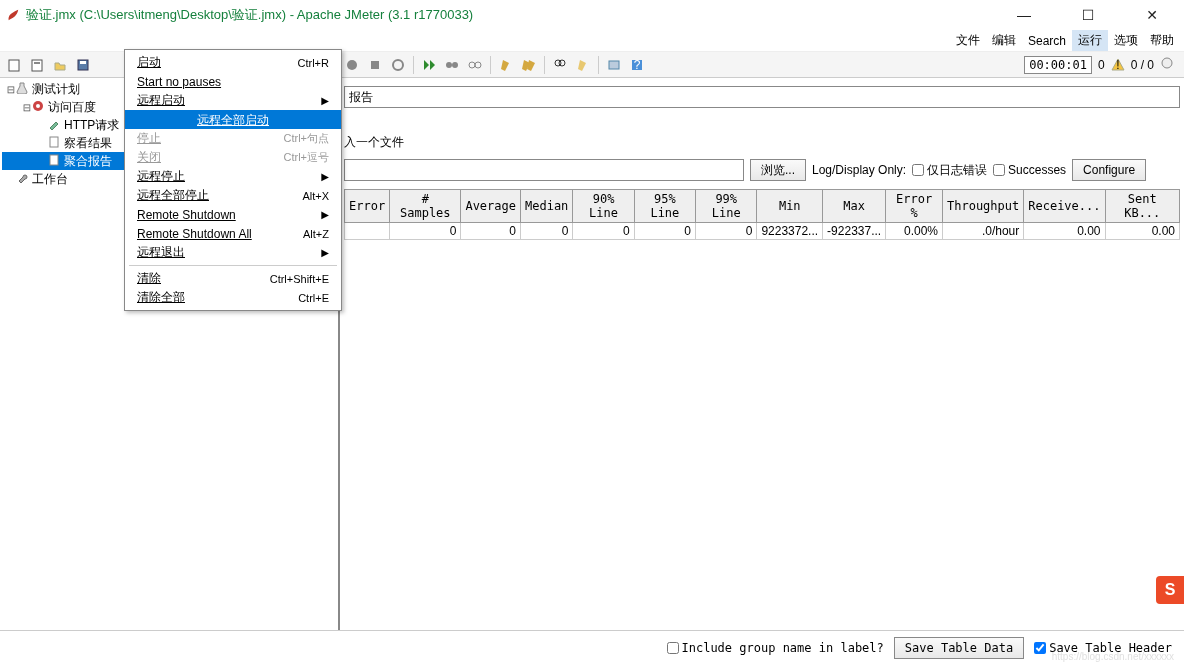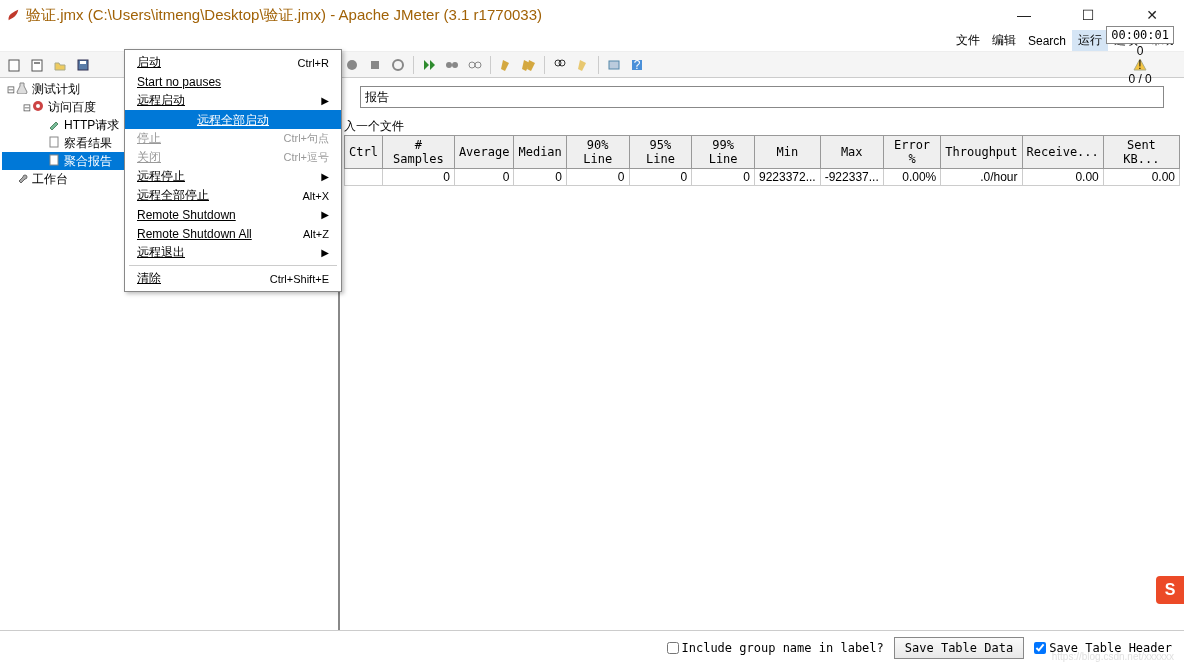--- a/index.html
+++ b/index.html
@@ -1,47 +1,47 @@
 <!DOCTYPE html>
 <html><head>
 <meta charset="utf-8">
 <style>
 * { margin:0; padding:0; box-sizing:border-box; font-family:"Microsoft YaHei",Arial,sans-serif; font-size:12px; }
 body { background:#fff; width:1184px; height:664px; overflow:hidden; position:relative; }
 .titlebar { height:30px; display:flex; align-items:center; padding:0 6px; background:#fff; }
 .feather { width:14px; height:14px; margin-right:6px; display:inline-block; }
 .feather svg { width:14px; height:14px; }
-.title-text { flex:1; color:#a16207; font-size:15px; }
+.title-text { flex:1; color:#15803d; font-size:13px; }
 .winbtns { display:flex; gap:24px; padding-right:6px; }
 .winbtn { width:40px; text-align:center; font-size:14px; color:#222; }
 .menubar { height:22px; display:flex; align-items:center; padding:0 4px; border-bottom:1px solid #eee;justify-content:flex-end; }
 .menuitem { padding:2px 6px; color:#000; }
 .menuitem.open { background:#d5e5f5; }
 .toolbar { height:26px; display:flex; align-items:center; padding:0 4px; gap:3px; background:#f5f5f5; border-bottom:1px solid #ccc; }
 .tbtn { width:20px; height:20px; display:flex; align-items:center; justify-content:center; border:1px solid transparent; }
 .tdiv { width:1px; height:18px; background:#ccc; margin:0 2px; }
-.toolbar-right { margin-left:auto; display:flex; align-items:center; padding-right:6px;flex-direction:column; }
+.toolbar-right { margin-left:auto; display:flex; align-items:center; gap:6px; padding-right:6px; }
 .timer { border:1px solid #888; padding:1px 4px; font-family:monospace; background:#fff; }
 .warntri { width:14px; height:14px; }
 .main { display:flex; height:calc(100% - 30px - 22px - 26px - 26px); }
 .tree { width:340px; border-right:2px solid #888; padding:2px; position:relative; }
 .tnode { display:flex; align-items:center; height:18px; white-space:nowrap; }
 .ticon { width:14px; height:14px; margin-right:2px; display:inline-block; }
 .texp { width:10px; text-align:center; color:#555; font-size:10px; }
 .tsel { background:#0078d7; color:#fff; }
 .content { flex:1; position:relative; padding:4px; }
 .dropdown { position:absolute; left:124px; top:49px; width:218px; background:#fff; border:1px solid #888; box-shadow:2px 2px 4px rgba(0,0,0,0.25); z-index:100; padding:3px 0; }
 .dditem { display:flex; padding:2px 12px; height:19px; align-items:center; }
 .dditem.hl { background:#0078d7; color:#fff;flex-direction:column; }
 .dditem.dis { color:#999; }
 .ddlabel { flex:1;text-decoration:underline; }
 .ddshort { font-size:11px;margin-left:25px; }
 .ddarrow { font-size:10px; }
 .ddsep { height:1px; background:#ccc; margin:3px 4px; }
-.namefield { display:flex; align-items:center; margin:4px 16px 8px; }
+.namefield { display:flex; align-items:center; margin:4px 0 8px; }
 .namefield input { flex:1; border:1px solid #888; padding:2px 4px; height:22px; }
 .filerow { display:flex; align-items:center; gap:6px; margin:8px 0; }
 .filerow input.fpath { flex:0 0 400px; border:1px solid #888; padding:2px 4px; height:22px; }
 .btn { background:linear-gradient(#fafafa,#e8e8e8); border:1px solid #888; padding:2px 10px; height:22px; display:inline-flex; align-items:center; cursor:pointer; }
 .cklabel { display:flex; align-items:center; gap:3px; }
 .cklabel input { width:12px; height:12px; }
 .table { border:1px solid #888; width:100%; border-collapse:collapse; font-family:monospace; font-size:11px; }
 .table th { background:#efefef; border:1px solid #999; padding:2px 4px; font-weight:normal; font-family:monospace; }
 .table td { border:1px solid #ccc; padding:1px 4px; text-align:right; height:16px; }
 .bottombar { position:absolute; bottom:0; left:0; right:0; height:34px; border-top:1px solid #ccc; display:flex; align-items:center; justify-content:flex-end; gap:10px; padding:0 12px; background:#fff; }
@@ -229,20 +229,24 @@
     </div>
     <div class="dditem">
       <span class="ddlabel">远程退出</span>
       <span class="ddarrow">▶</span>
     </div>
     <div class="ddsep"></div>
     <div class="dditem">
       <span class="ddlabel">清除</span>
       <span class="ddshort">Ctrl+Shift+E</span>
     </div>
+    <div class="dditem">
+      <span class="ddlabel">清除全部</span>
+      <span class="ddshort">Ctrl+E</span>
+    </div>
   </div>
 
 <div class="main">
   <div class="tree" id="tree">
       <div class="tnode" style="padding-left: 4px;">
         <span class="texp">⊟</span>
         <span class="ticon"><svg width="12" height="12">
             <path d="M4 1h4v3l3 6a2 2 0 0 1-2 2H3a2 2 0 0 1-2-2l3-6z" fill="#ddd" stroke="#888"></path>
           </svg></span>
         <span>测试计划</span>
@@ -281,27 +285,41 @@
         <span class="ticon"><svg width="12" height="12">
             <path d="M3 9l4-4a2 2 0 1 1 2 2l-4 4z" fill="#aaa" stroke="#666"></path>
           </svg></span>
         <span>工作台</span>
       </div>
     </div>
   <div class="content">
     <div class="namefield">
       <input type="text" value="报告" style="">
     </div>
-    <div style="display:flex;align-items:flex-start;gap:4px;margin-top:10px">
+    <div style="display:flex;align-items:flex-start;gap:4px;margin-top:26px">
       <span>入一个文件</span>
+    </div>
+    <div class="filerow">
+      <input type="text" class="fpath" value="" style="">
+      <span class="btn">浏览...</span>
+      <span>Log/Display Only:</span>
+      <label class="cklabel">
+          <input type="checkbox" style="">
+          <span>仅日志错误</span>
+        </label>
+      <label class="cklabel">
+          <input type="checkbox" style="">
+          <span>Successes</span>
+        </label>
+      <span class="btn">Configure</span>
     </div>
     <table class="table">
       <thead>
           <tr id="thead-row">
-            <th>Ctrl</th>
+            <th>Error</th>
             <th># Samples</th>
             <th>Average</th>
             <th>Median</th>
             <th>90% Line</th>
             <th>95% Line</th>
             <th>99% Line</th>
             <th>Min</th>
             <th>Max</th>
             <th>Error %</th>
             <th>Throughput</th>

